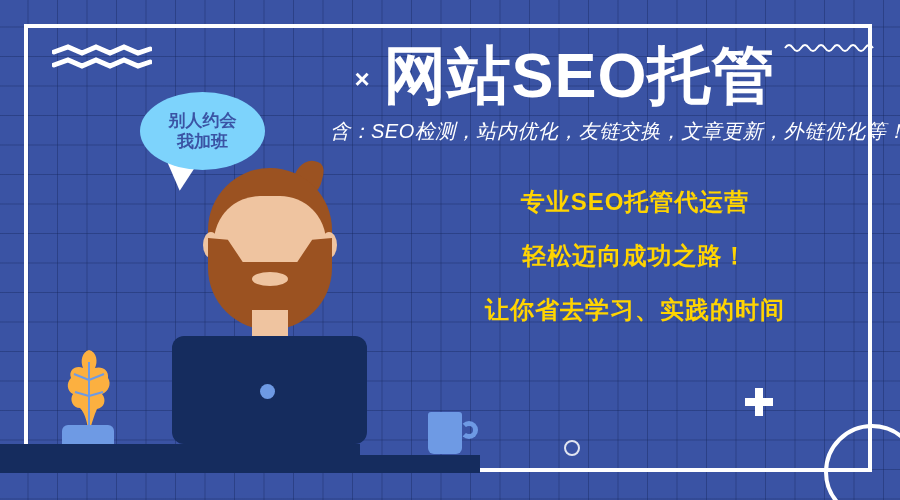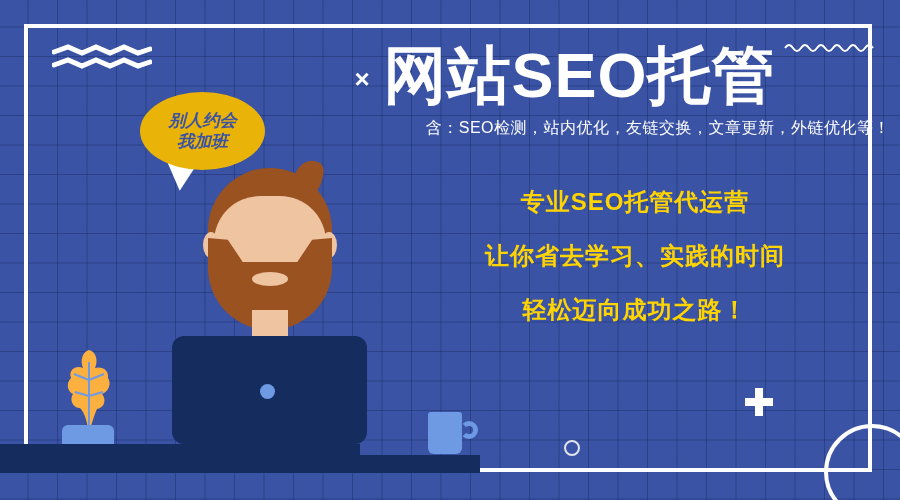--- a/index.html
+++ b/index.html
@@ -62,39 +62,39 @@
   .x-mark{
     color:#ffffff;font-size:26px;font-weight:bold;line-height:1;
     transform:translateY(4px);
   }
   .main-title{
     color:#ffffff;font-size:63px;font-weight:bold;line-height:1.05;
     letter-spacing:1px;white-space:nowrap;
   }
   .sub-title{
     position:absolute;left:330px;top:118px;width:560px;
-    color:#ffffff;font-size:16px;letter-spacing:.5px;
-    text-align:right;white-space:nowrap;
+    color:#ffffff;font-size:20px;letter-spacing:.5px;
+    text-align:right;white-space:nowrap;font-style:italic;
   }
   
   .ylines{
     position:absolute;left:390px;top:190px;width:490px;
     text-align:center;
   }
   .yline{
     color:#ffd400;font-size:24px;font-weight:bold;
     letter-spacing:1px;line-height:1;margin-bottom:30px;white-space:nowrap;
   }
   .yline:last-child{margin-bottom:0;}
   
   .bubble{
     position:absolute;left:140px;top:92px;
     width:125px;height:78px;
-    background:#eab308;border-radius:50%;
-    display:flex;flex-direction:column;align-items:center;justify-content:center;font-style:italic;
+    background:#7dd3fc;border-radius:50%;
+    display:flex;flex-direction:column;align-items:center;justify-content:center;
   }
   .bubble span{
     color:#3a53a4;font-size:17px;font-weight:bold;line-height:1.25;
     white-space:nowrap;
   }
   .bubble-tail{
     position:absolute;left:168px;top:158px;
     width:0;height:0;
     border-left:10px solid transparent;
     border-right:26px solid transparent;
@@ -201,22 +201,22 @@
   <div class="ring"></div>
 
   <div class="title-row">
     <span class="x-mark">×</span>
     <span class="main-title">网站SEO托管</span>
   </div>
   <div class="sub-title">含：SEO检测，站内优化，友链交换，文章更新，外链优化等！</div>
 
   <div class="ylines">
     <div class="yline">专业SEO托管代运营</div>
+    <div class="yline">轻松迈向成功之路！</div>
     <div class="yline">让你省去学习、实践的时间</div>
-    <div class="yline">轻松迈向成功之路！</div>
   </div>
 
   <div class="bubble-tail"></div>
   <div class="bubble">
     <span>别人约会</span>
     <span>我加班</span>
   </div>
 
   <div class="leaf">
     <svg width="50" height="82" viewBox="0 0 50 82">

